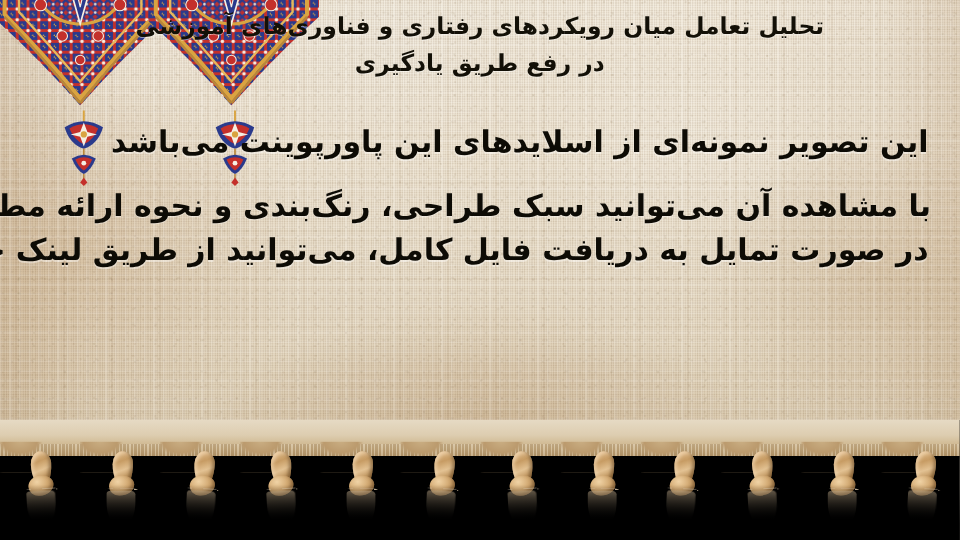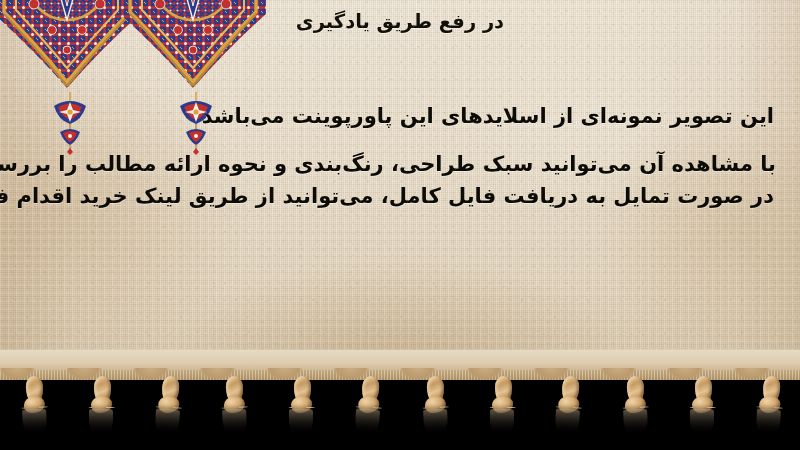--- a/index.html
+++ b/index.html
@@ -85,21 +85,21 @@
     color:#131007; direction:rtl;
     text-shadow:0 1px 0 rgba(255,255,255,.45);
   }
   .title .ln { display:block; white-space:nowrap; }
 
   .body-block {
     position:absolute; right:24px; top:104px; width:756px;
     direction:rtl; text-align:right;
     color:#0d0b05;
     font-family:"DejaVu Sans","Liberation Sans",sans-serif;
-    font-size:21px; font-weight:700;
+    font-size:25px; font-weight:700;
     text-shadow:0 1px 0 rgba(255,255,255,.40);
   }
   .body-block .bl { display:block; white-space:nowrap; }
   .bl1 { margin-top:0px;  padding-right:2px;  }
   .bl2 { margin-top:24px; padding-right:0px;  }
   .bl3 { margin-top:8px; padding-right:2px;  }
 
   
   .fringe-zone {
     position:absolute; left:0; bottom:0; width:800px; height:100px;
@@ -300,20 +300,21 @@
       <path d="M22 34 L22 40" stroke="#b8863a" stroke-width="1.4"></path>
       <path d="M12 42 Q22 36 32 42 Q28 52 22 55 Q16 52 12 42 Z" fill="#2a3a8c"></path>
       <path d="M15 43 Q22 39 29 43 Q26 50 22 52 Q18 50 15 43 Z" fill="#c4302b"></path>
       <circle cx="22" cy="46" r="2" fill="#f4efe4"></circle>
       <path d="M22 55 L22 59" stroke="#b8863a" stroke-width="1.2"></path>
       <path d="M22 58 L25 62 L22 65 L19 62 Z" fill="#c4302b"></path>
     </svg>
   </div>
 
   <div class="title">
+    <span class="ln">تحلیل تعامل میان رویکردهای رفتاری و فناوری‌های آموزشی</span>
     <span class="ln">در رفع طریق یادگیری</span>
   </div>
 
   <div class="body-block">
     <span class="bl bl1">این تصویر نمونه‌ای از اسلایدهای این پاورپوینت می‌باشد</span>
     <span class="bl bl2">با مشاهده آن می‌توانید سبک طراحی، رنگ‌بندی و نحوه ارائه مطالب را بررسی نمایید</span>
     <span class="bl bl3">در صورت تمایل به دریافت فایل کامل، می‌توانید از طریق لینک خرید اقدام فرمایید</span>
   </div>
 
   <div class="fringe-zone">

